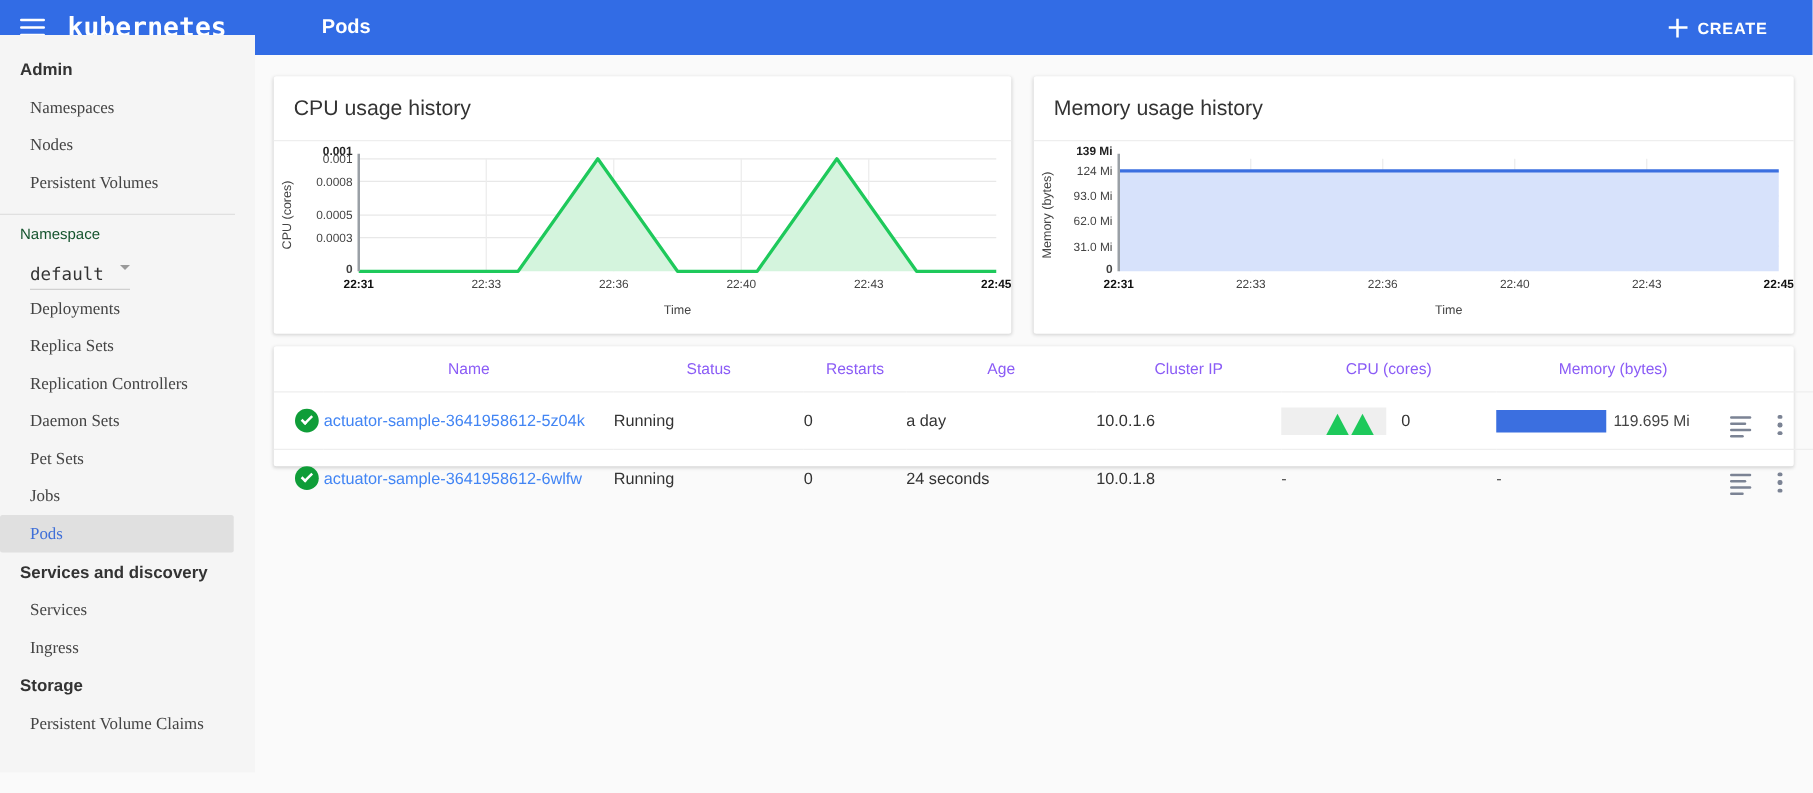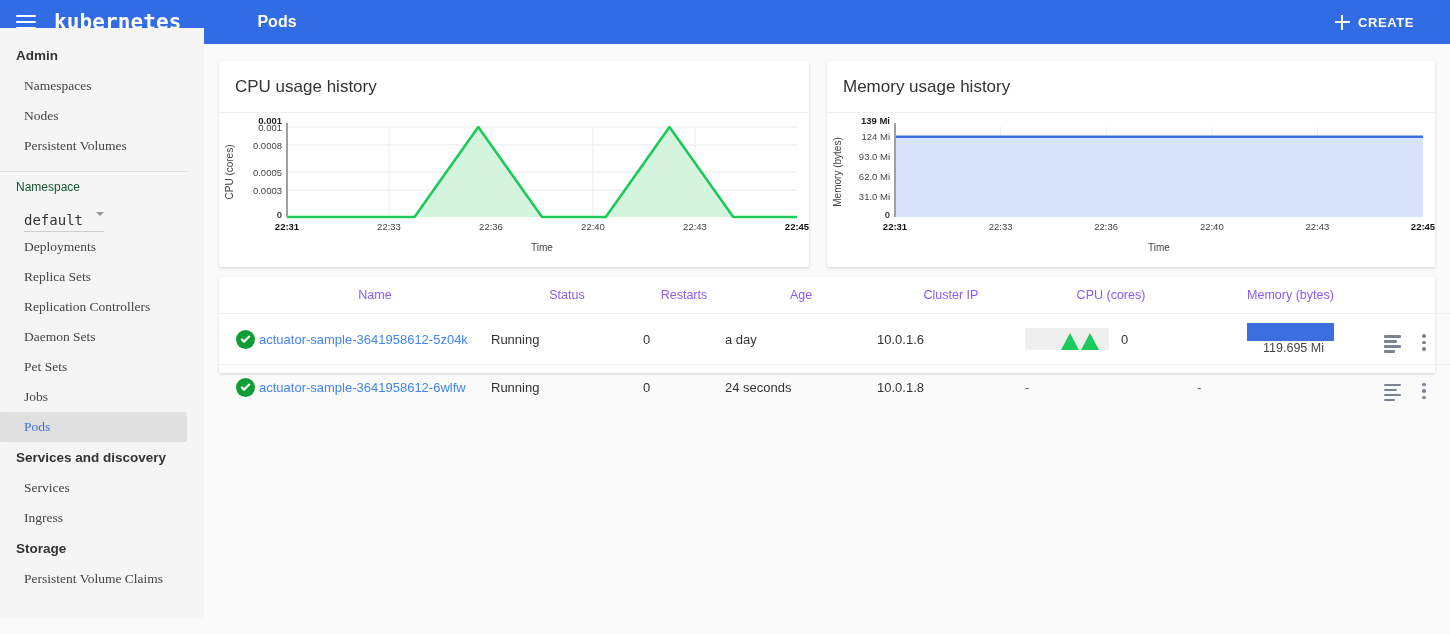--- a/index.html
+++ b/index.html
@@ -158,21 +158,21 @@
     width: 84px; height: 22px; background: #efefef;
     position: relative; overflow: hidden;
   }
   .tri {
     position: absolute; bottom: 0; width: 0; height: 0;
     border-left: 9px solid transparent;
     border-right: 9px solid transparent;
     border-bottom: 17px solid #1ec95b;
   }
   .membar { height: 18px; background: #3b6fe0; display: inline-block; vertical-align: middle; }
-  .mem-wrap { display: flex; align-items: center; flex-direction: column; }
+  .mem-wrap { display: flex; align-items: center; }
   .mem-text { font-size: 12.5px; color: #444; margin-left: 6px; }
 
   .logs-icon { display: inline-flex; flex-direction: column; gap: 2.5px; cursor: pointer; }
   .logs-icon i { display: block; height: 2.5px; background: #7b8394; border-radius: 1px; }
   .logs-icon i:nth-child(1) { width: 17px; }
   .logs-icon i:nth-child(2) { width: 13px; }
   .logs-icon i:nth-child(3) { width: 17px; }
   .logs-icon i:nth-child(4) { width: 11px; }
   .kebab { display: inline-flex; flex-direction: column; gap: 3px; cursor: pointer; padding: 2px; }
   .kebab i { width: 3.5px; height: 3.5px; border-radius: 50%; background: #7b8394; display: block; }

